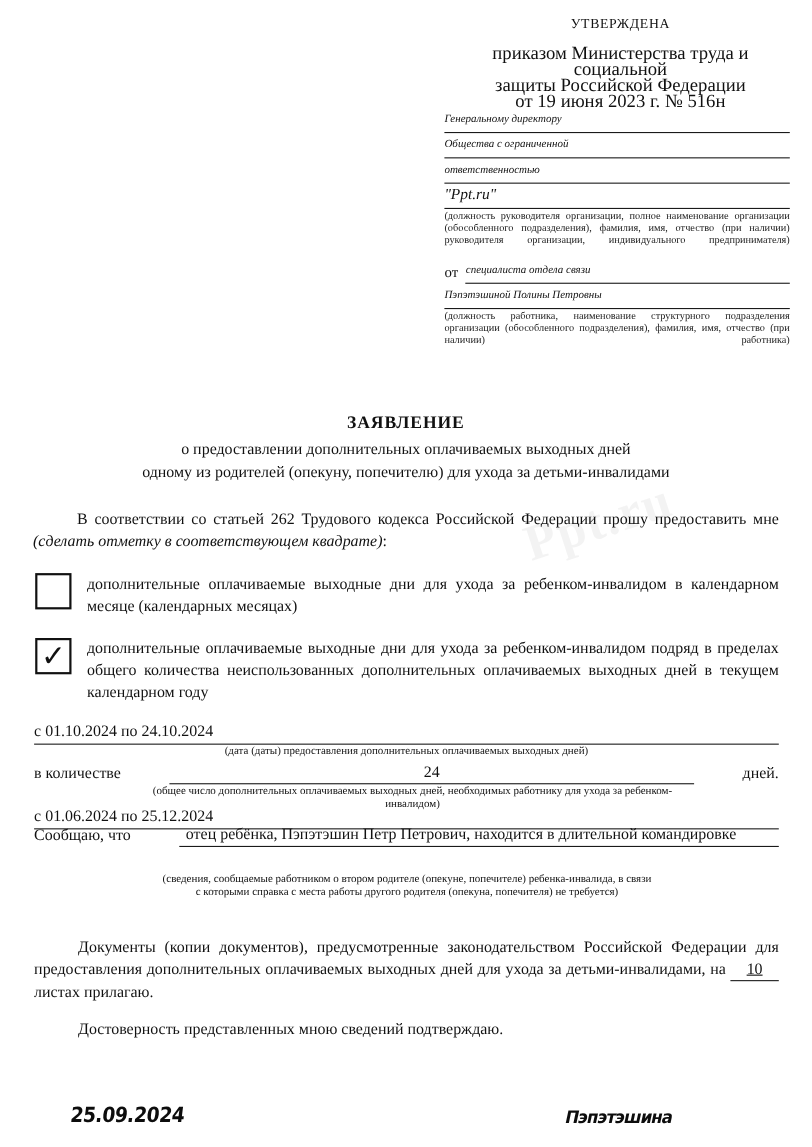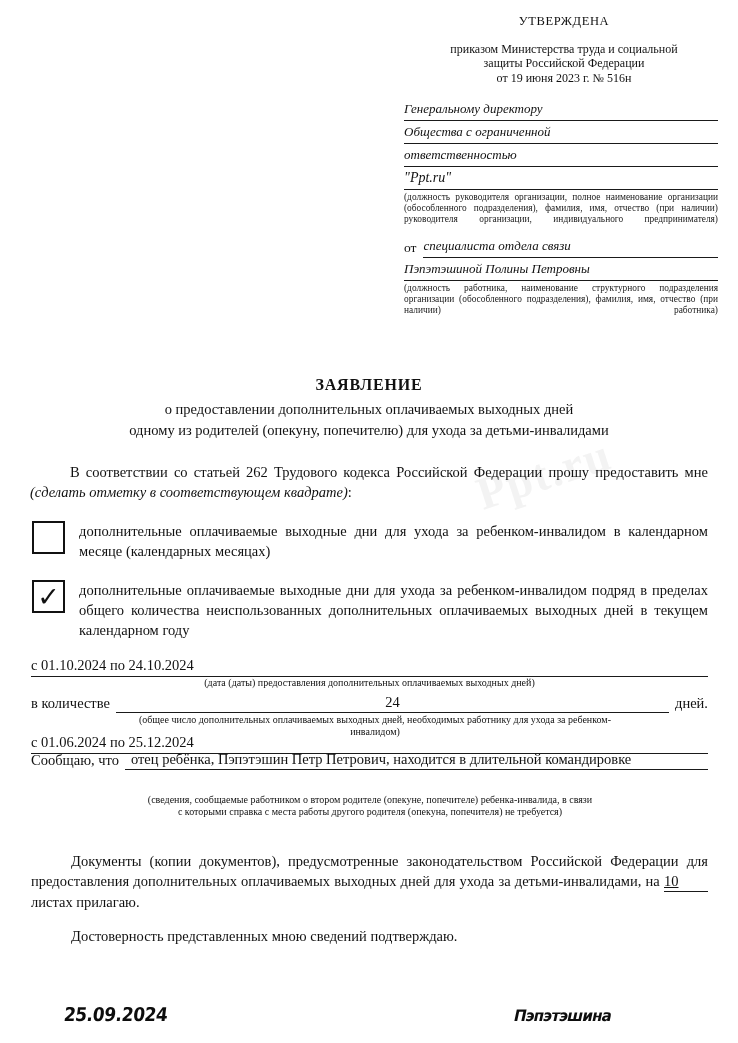--- a/index.html
+++ b/index.html
@@ -47,36 +47,36 @@
     width: 320px;
     text-align: center;
   }
   .approval-title {
     font-size: 12.5px;
     font-weight: normal;
     letter-spacing: 0.6px;
     margin-bottom: 13px;
   }
   .approval-body {
-    font-size: 12px;
+    font-size: 17px;
     line-height: 14.4px;
   }
 
   
   .addressee {
     position: absolute;
     left: 404px;
     top: 98px;
     width: 314px;
   }
   .ruled {
     border-bottom: 1.3px solid #1a1a1a;
     font-family: "Liberation Serif", "DejaVu Serif", serif;
     font-style: italic;
-    font-size: 13px;
+    font-size: 10px;
     line-height: 21px;
     height: 21px;
     padding-bottom: 1px;
     white-space: nowrap;
     overflow: hidden;
   }
   .ruled.quoted {
     font-size: 14px;
   }
   .hint {
@@ -184,20 +184,21 @@
     font-size: 10px;
     line-height: 12.5px;
     text-align: center;
   }
   .inline-row {
     position: absolute;
     display: flex;
     align-items: flex-end;
     font-size: 14.5px;
     line-height: 20px;
+    gap: 38px;
   }
   .inline-row .lbl {
     white-space: nowrap;
     padding-right: 6px;
   }
   .inline-row .grow {
     flex: 1 1 auto;
     border-bottom: 1.4px solid #1a1a1a;
     text-align: center;
     height: 20px;
@@ -292,21 +293,21 @@
 
   <div class="inline-row" style="left:31px; top:749px; width:677px;">
     <span class="lbl">Сообщаю, что</span>
     <span class="grow" style="text-align:left; padding-left:6px;">отец ребёнка, Пэпэтэшин Петр Петрович, находится в длительной командировке</span>
   </div>
   <div class="field-line" style="left:31px; top:732px; width:677px;">с 01.06.2024 по 25.12.2024</div>
   <div class="caption" style="left:100px; top:794px; width:540px;">(сведения, сообщаемые работником о втором родителе (опекуне, попечителе) ребенка-инвалида, в связи</div>
   <div class="caption" style="left:100px; top:806px; width:540px;">с которыми справка с места работы другого родителя (опекуна, попечителя) не требуется)</div>
 
   <div class="para" style="left:31px; top:851px; width:677px;">
-    <span>Документы (копии документов), предусмотренные законодательством Российской Федерации для предоставления дополнительных оплачиваемых выходных дней для ухода за детьми-инвалидами, на </span><span style="display:inline-block; min-width:44px; text-align:left; border-bottom:1.4px solid #1a1a1a; text-indent:0;text-decoration:underline;">10</span><span> листах прилагаю.</span>
+    <span>Документы (копии документов), предусмотренные законодательством Российской Федерации для предоставления дополнительных оплачиваемых выходных дней для ухода за детьми-инвалидами, на </span><span style="display:inline-block; min-width:44px; text-align:center; border-bottom:1.4px solid #1a1a1a; text-indent:0;text-decoration:underline;">10</span><span> листах прилагаю.</span>
   </div>
 
   <div class="para" style="left:31px; top:926px; width:677px;">Достоверность представленных мною сведений подтверждаю.</div>
 
   <div class="handwritten" style="left:64px; top:1004px;">25.09.2024</div>
   <div class="handwritten signature" style="left:514px; top:1007px;">Пэпэтэшина</div>
 
 </div>
 
 </body></html>

